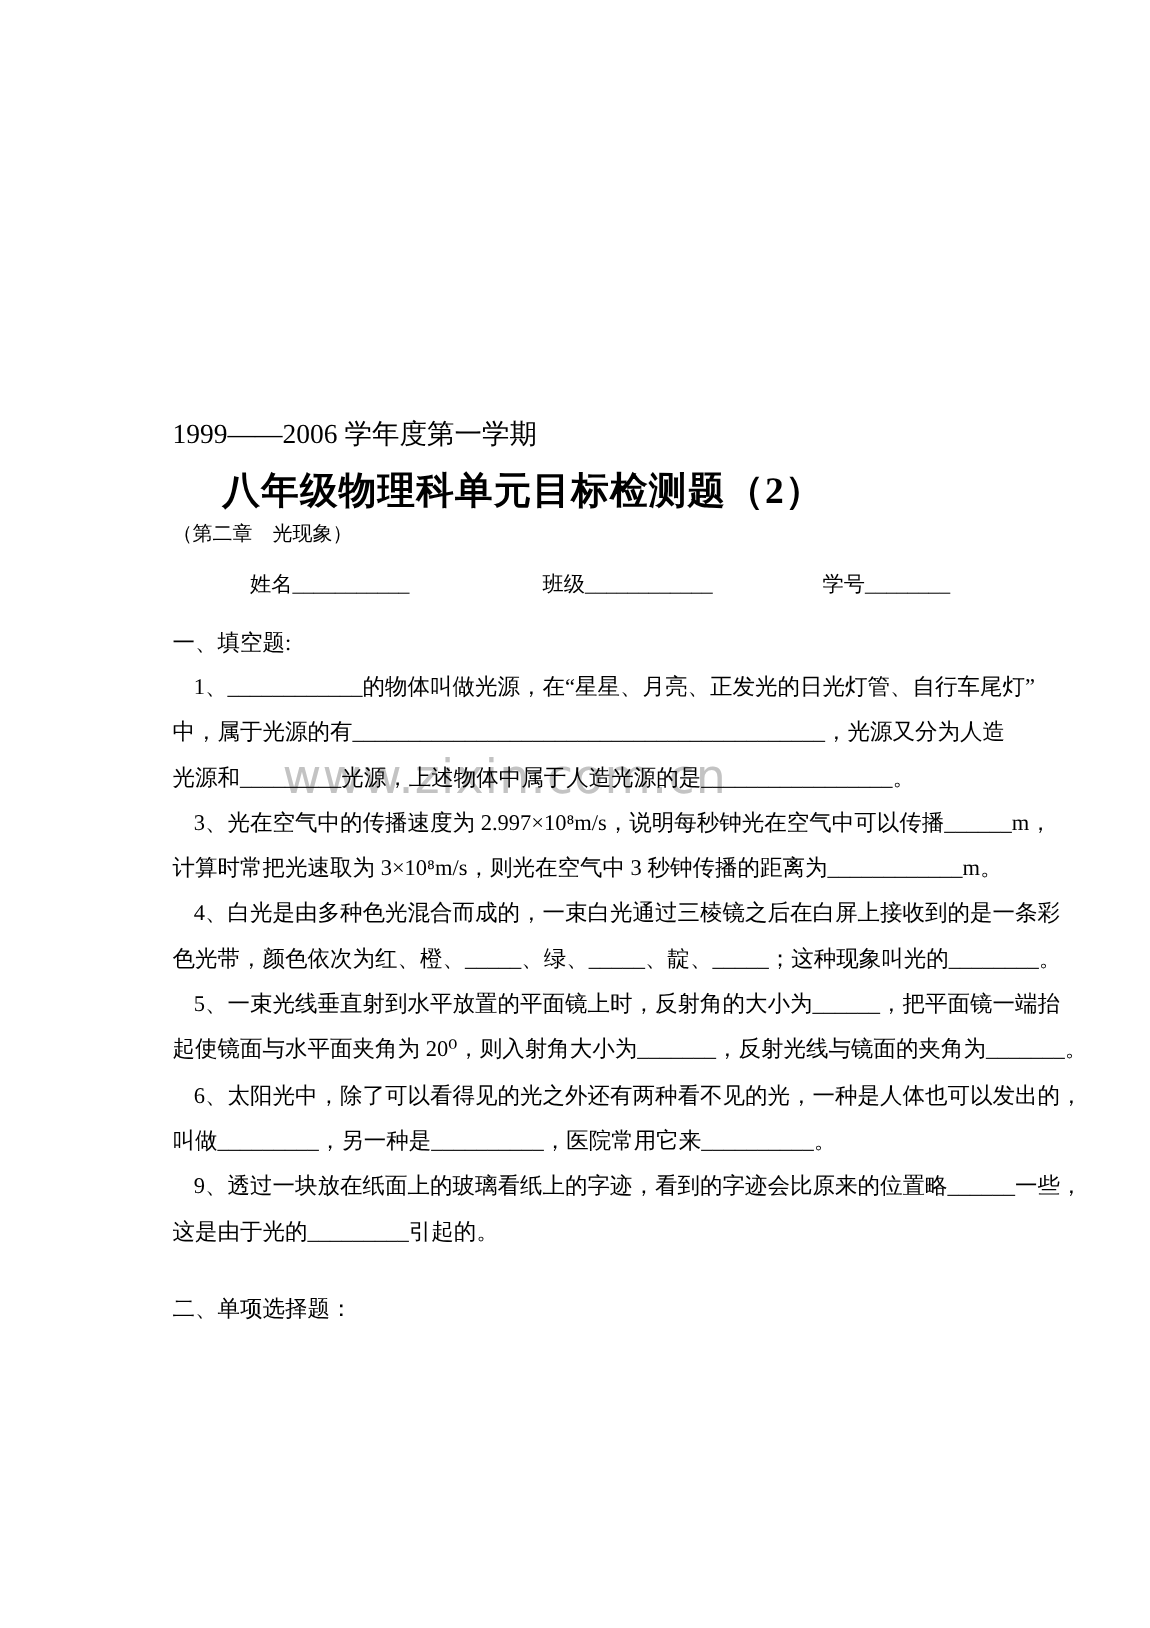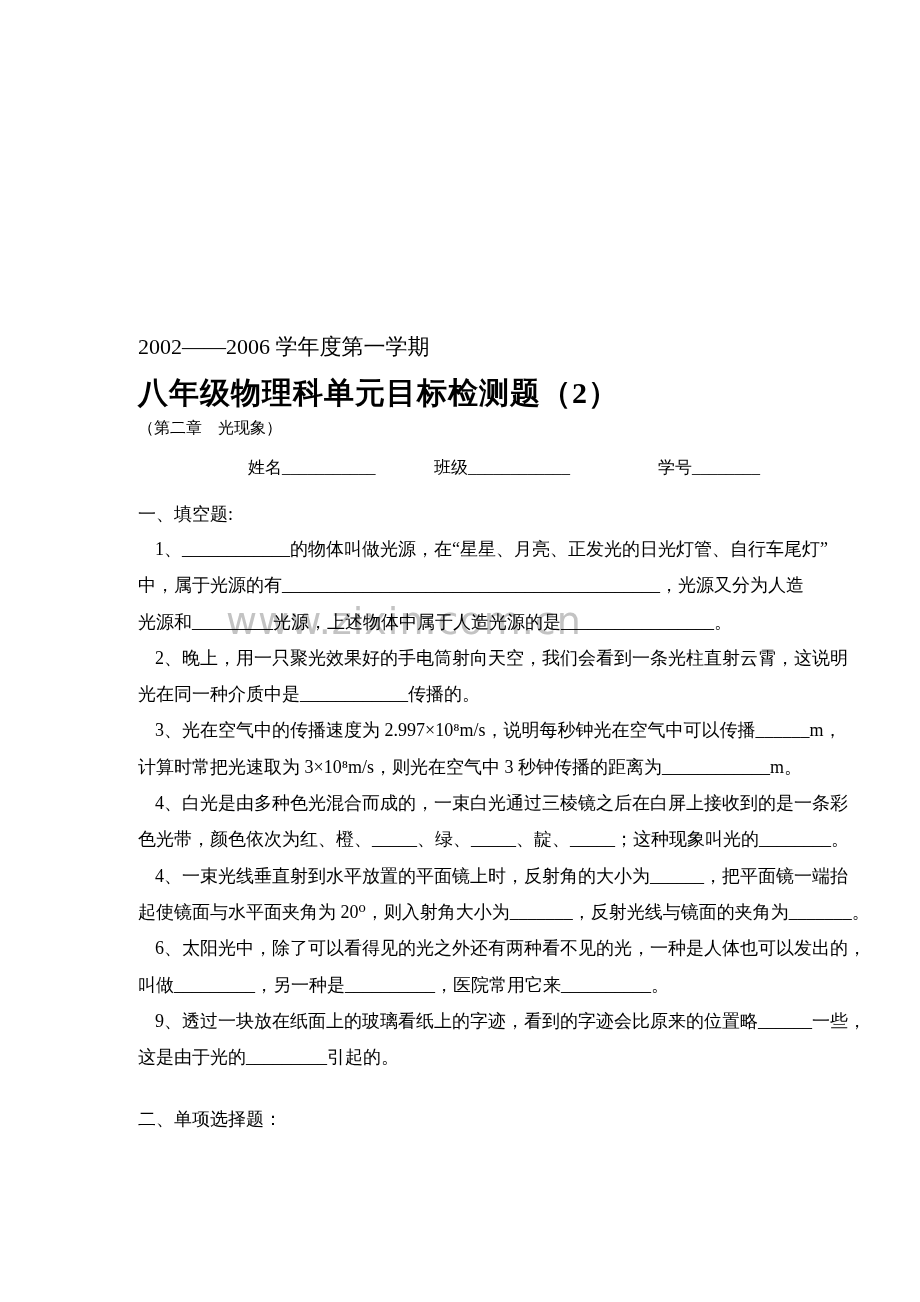--- a/index.html
+++ b/index.html
@@ -40,35 +40,36 @@
     line-height: 26px;
     white-space: nowrap;
   }
   .title {
     font-size: 30px;
     font-weight: bold;
     line-height: 38px;
     margin-top: 14px;
     letter-spacing: 1px;
     white-space: nowrap;
+    margin-left: 40px;
   }
   .chapter {
     font-size: 16px;
     line-height: 20px;
     margin-top: 6px;
     white-space: nowrap;
   }
   .fields {
     position: relative;
     height: 22px;
     margin-top: 18px;
     font-size: 17px;
   }
   .fields .fld { position: absolute; top: 0; white-space: nowrap; }
-  .fld-name { left: 62px; margin-left: 48px; }
+  .fld-name { left: 62px; }
   .fld-class { left: 296px; }
   .fld-id { left: 520px; }
   .sec {
     font-size: 18px;
     line-height: 24px;
     margin-top: 24px;
     white-space: nowrap;
   }
   .qwrap { margin-top: 5px; }
   .line {
@@ -88,21 +89,21 @@
 </style>
 </head>
 <body>
 
 <div class="page">
 
   <div class="watermark">www.zixin.com.cn</div>
 
   <div class="doc">
 
-    <div class="term">2002——2006 学年度第一学期</div>
+    <div class="term">1999——2006 学年度第一学期</div>
 
     <div class="title">八年级物理科单元目标检测题（2）</div>
 
     <div class="chapter">（第二章　光现象）</div>
 
     <div class="fields">
       <span class="fld fld-name">姓名___________</span>
       <span class="fld fld-class">班级____________</span>
       <span class="fld fld-id">学号________</span>
     </div>
@@ -110,37 +111,33 @@
     <div class="sec">一、填空题:</div>
 
     <div class="qwrap">
 
       <div>
         <div class="line ind">1、____________的物体叫做光源，在“星星、月亮、正发光的日光灯管、自行车尾灯”</div>
         <div class="line">中，属于光源的有__________________________________________，光源又分为人造</div>
         <div class="line">光源和_________光源，上述物体中属于人造光源的是_________________。</div>
       </div>
 
-      <div>
-        <div class="line ind">2、晚上，用一只聚光效果好的手电筒射向天空，我们会看到一条光柱直射云霄，这说明</div>
-        <div class="line">光在同一种介质中是____________传播的。</div>
-      </div>
 
       <div>
         <div class="line ind">3、光在空气中的传播速度为 2.997×10⁸m/s，说明每秒钟光在空气中可以传播______m，</div>
         <div class="line">计算时常把光速取为 3×10⁸m/s，则光在空气中 3 秒钟传播的距离为____________m。</div>
       </div>
 
       <div>
         <div class="line ind">4、白光是由多种色光混合而成的，一束白光通过三棱镜之后在白屏上接收到的是一条彩</div>
         <div class="line">色光带，颜色依次为红、橙、_____、绿、_____、靛、_____；这种现象叫光的________。</div>
       </div>
 
       <div>
-        <div class="line ind">4、一束光线垂直射到水平放置的平面镜上时，反射角的大小为______，把平面镜一端抬</div>
+        <div class="line ind">5、一束光线垂直射到水平放置的平面镜上时，反射角的大小为______，把平面镜一端抬</div>
         <div class="line">起使镜面与水平面夹角为 20⁰，则入射角大小为_______，反射光线与镜面的夹角为_______。</div>
       </div>
 
       <div>
         <div class="line ind">6、太阳光中，除了可以看得见的光之外还有两种看不见的光，一种是人体也可以发出的，</div>
         <div class="line">叫做_________，另一种是__________，医院常用它来__________。</div>
       </div>
 
       <div>
         <div class="line ind">9、透过一块放在纸面上的玻璃看纸上的字迹，看到的字迹会比原来的位置略______一些，</div>

